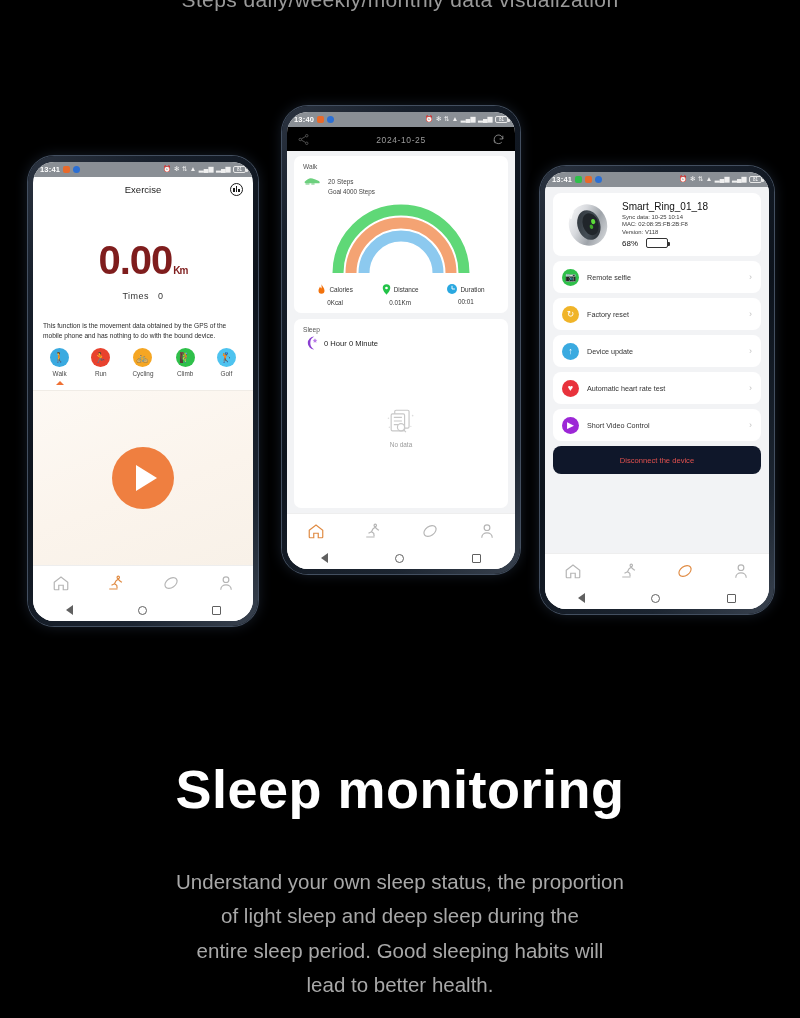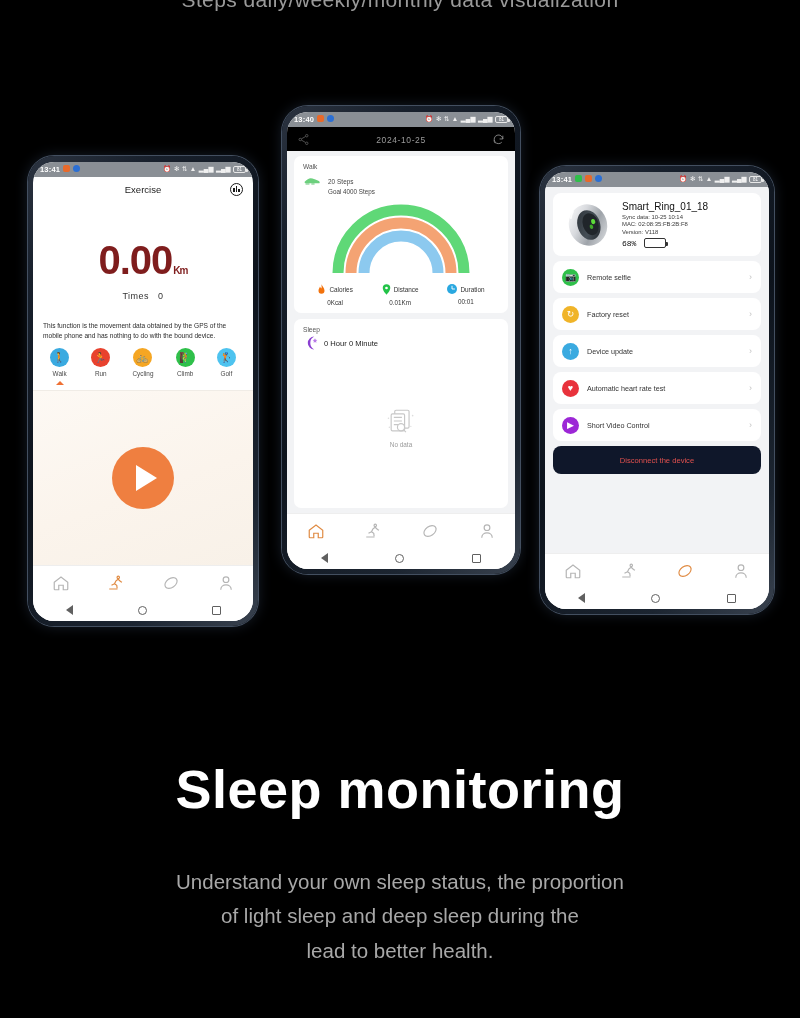--- a/index.html
+++ b/index.html
@@ -39,21 +39,21 @@
   #phone-left  { left: 28px;  top: 156px; width: 230px; height: 470px; }
   #phone-mid   { left: 282px; top: 106px; width: 238px; height: 468px; }
   #phone-right { left: 540px; top: 166px; width: 234px; height: 448px; }
 
   
   .statusbar {
     height: 15px; background: #8a8f95;
     display: flex; align-items: center; justify-content: space-between;
     padding: 0 7px; flex: 0 0 auto;
   }
-  .sb-left { display: flex; gap: 3px; }
+  .sb-left { display: flex; align-items: center; gap: 3px; }
   .sb-time { font-size: 7.5px; color: #fff; font-weight: bold; letter-spacing: .2px; }
   .sb-dot { width: 7px; height: 7px; border-radius: 2px; display: inline-block; }
   .sb-right { display: flex; align-items: center; gap: 2.5px; }
   .sb-ico { font-size: 6.5px; color: #f0f0f0; line-height: 1; }
   .sb-bat {
     width: 13px; height: 7px; border: 1px solid #e8e8e8; border-radius: 2px;
     position: relative; font-size: 4.5px; color: #fff; text-align: center; line-height: 6px;
   }
   .sb-bat:after{content:"";position:absolute;right:-2.5px;top:2px;width:1.5px;height:3px;background:#e8e8e8;border-radius:0 1px 1px 0;}
 
@@ -119,21 +119,21 @@
   .nodata-lbl { font-size:6.4px;color:#9a9a9a; }
   .card-sleep { flex:1 1 auto; display:flex; flex-direction:column; }
 
   
   .dv-body { flex:1 1 auto; background:#f2f3f5; padding:6px 8px; display:flex; flex-direction:column; gap:5px; overflow:hidden;}
   .dv-card { background:#fff;border-radius:8px;padding:8px 9px;display:flex;align-items:center;gap:8px;}
   .ring-img { width:52px;height:44px;flex:0 0 auto;position:relative; }
   .dv-info { display:flex;flex-direction:column;gap:1.5px; }
   .dv-name { font-size:10px;color:#111; }
   .dv-meta { font-size:5.9px;color:#3a3a3a; }
-  .dv-bat { display:flex;align-items:center;gap:8px;margin-top:2px;font-family:Liberation Mono, monospace;}
+  .dv-bat { display:flex;align-items:center;gap:8px;margin-top:2px;}
   .dv-batpct { font-size:8px;color:#111; }
   .bat-shell { width:22px;height:10px;border:1px solid #333;border-radius:2px;padding:1px;position:relative;}
   .bat-shell:after{content:"";position:absolute;right:-3px;top:2.5px;width:2px;height:4px;background:#333;border-radius:0 1px 1px 0;}
   .bat-fill { height:100%; background:#2fc04a; border-radius:1px; }
   .menu-item { background:#fff;border-radius:8px;height:32px;display:flex;align-items:center;padding:0 9px;gap:8px;}
   .mi-ico { width:17px;height:17px;border-radius:50%;display:flex;align-items:center;justify-content:center;color:#fff;font-size:9px;flex:0 0 auto;}
   .mi-lbl { font-size:7.2px;color:#333;flex:1 1 auto; }
   .mi-chev { color:#c3c3c3;font-size:9px; }
   .dv-disconnect { background:#0f172a;border-radius:8px;height:28px;display:flex;align-items:center;justify-content:center;}
   .dv-disconnect span { font-size:7.6px;color:#e2514e; }
@@ -508,16 +508,17 @@
           <div class="nav-sq"></div>
         </div>
       </div>
     </div>
   </div>
 
   <div class="headline">Sleep monitoring</div>
   <div class="subcopy">
     <div>Understand your own sleep status, the proportion</div>
     <div>of light sleep and deep sleep during the</div>
+    <div>entire sleep period. Good sleeping habits will</div>
     <div>lead to better health.</div>
   </div>
 
 </div>
 
 </body></html>

